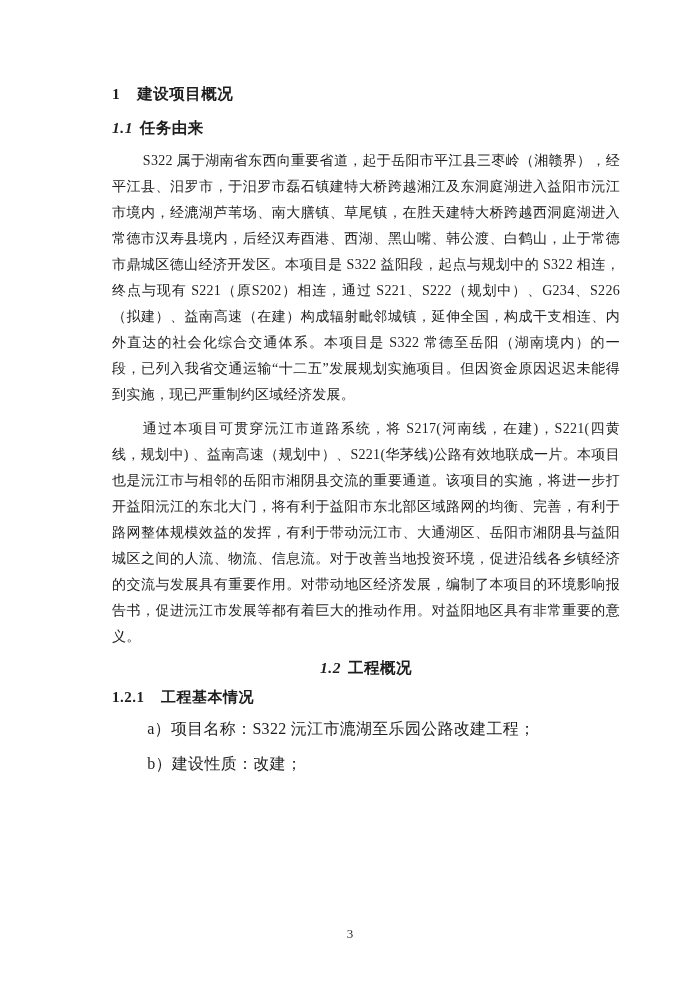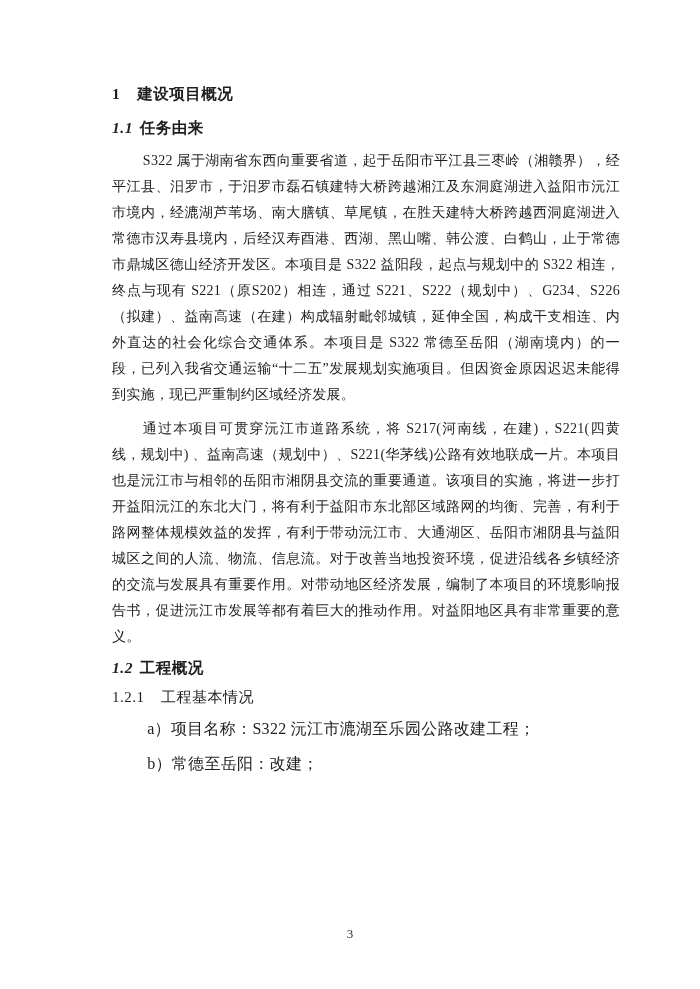--- a/index.html
+++ b/index.html
@@ -28,24 +28,24 @@
     letter-spacing: 0.5px;
   }
   .h1 .sec-num { margin-right: 1.1em; }
   .h2 {
     font-size: 15.5px;
     font-weight: bold;
     margin: 0 0 9px 0;
     letter-spacing: 0.5px;
   }
   .h2 .sec-num { margin-right: 0.45em; font-style: italic; }
-  .h2.sec-12 { margin-top: 6px; }
+  .h2.sec-12 { margin-top: 6px; text-align: center; }
   .h3 {
     font-size: 15px;
-    font-weight: normal;
+    font-weight: bold;
     margin: 2px 0 9px 0;
     letter-spacing: 0.5px;
   }
   .h3 .sec-num { margin-right: 1.1em; }
   .body-para {
     font-size: 14px;
     line-height: 26px;
     text-align: justify;
     text-justify: inter-ideograph;
     text-indent: 2.2em;
@@ -91,17 +91,17 @@
   <div class="h2 sec-12">
     <span class="sec-num">1.2</span><span>工程概况</span>
   </div>
 
   <div class="h3">
     <span class="sec-num">1.2.1</span><span>工程基本情况</span>
   </div>
 
   <div class="list-item">a）项目名称：S322 沅江市漉湖至乐园公路改建工程；</div>
 
-  <div class="list-item">b）常德至岳阳：改建；</div>
+  <div class="list-item">b）建设性质：改建；</div>
 
   <div class="page-number">3</div>
 
 </div>
 
 </body></html>

